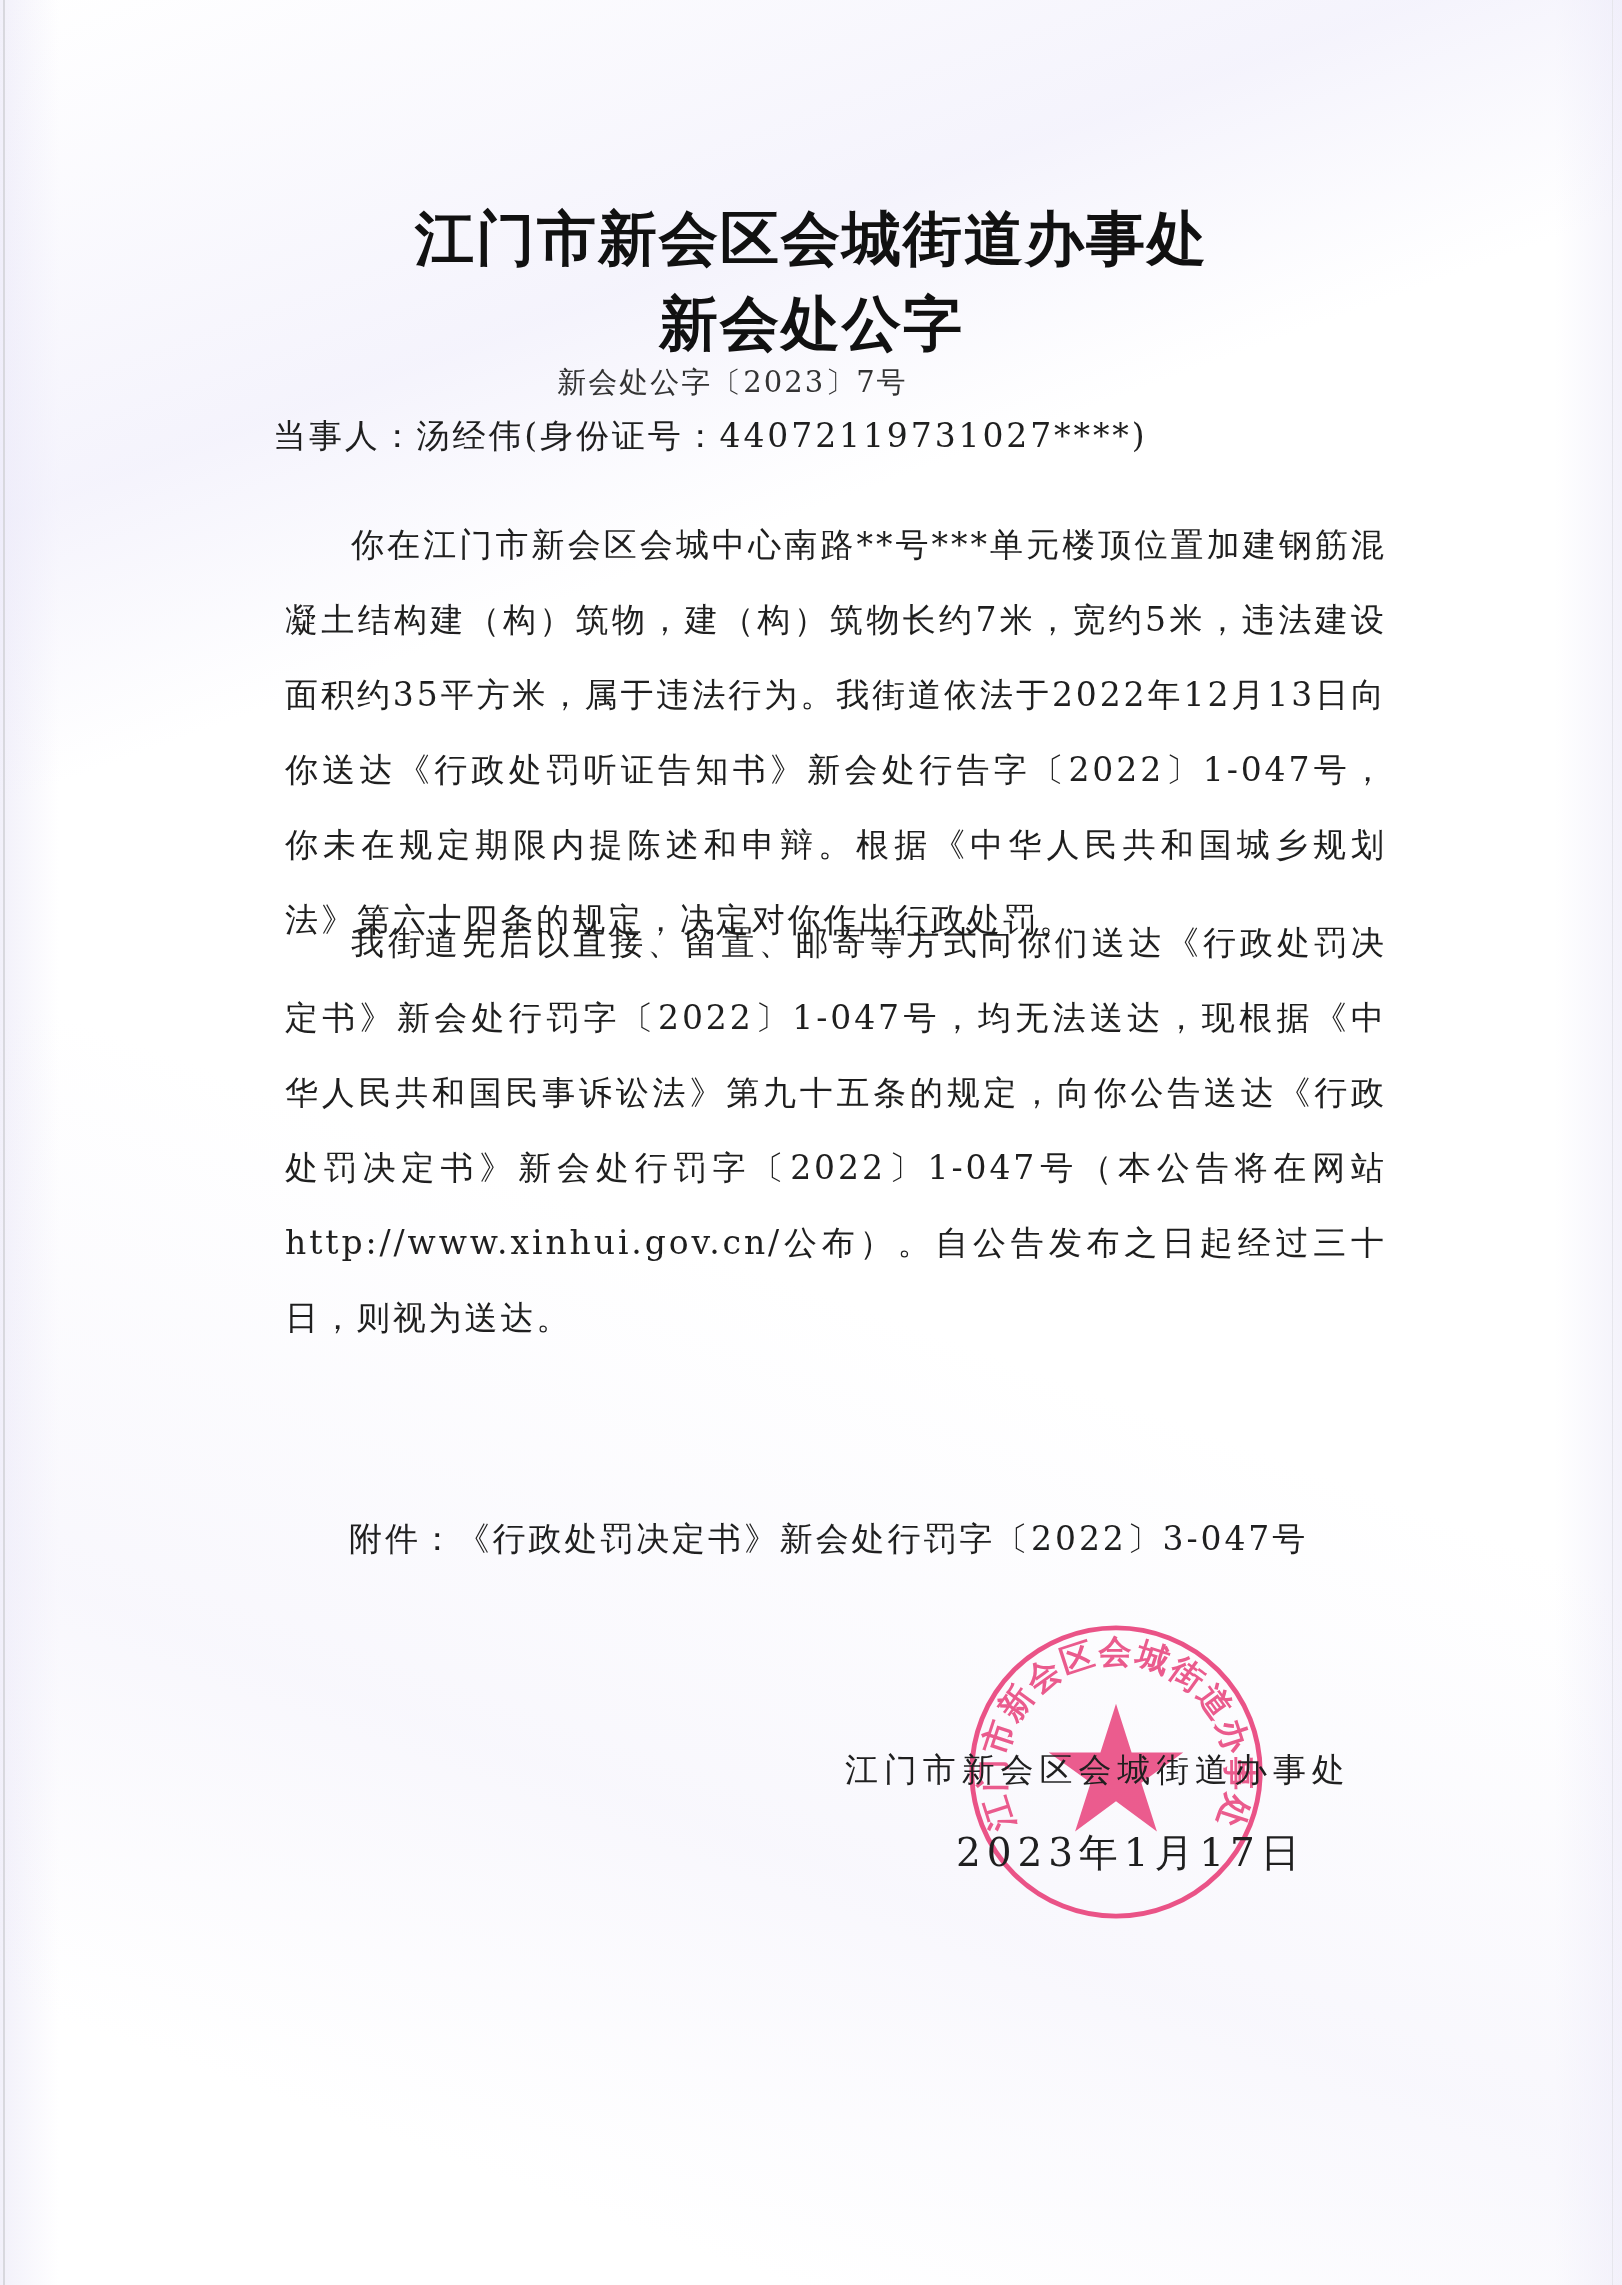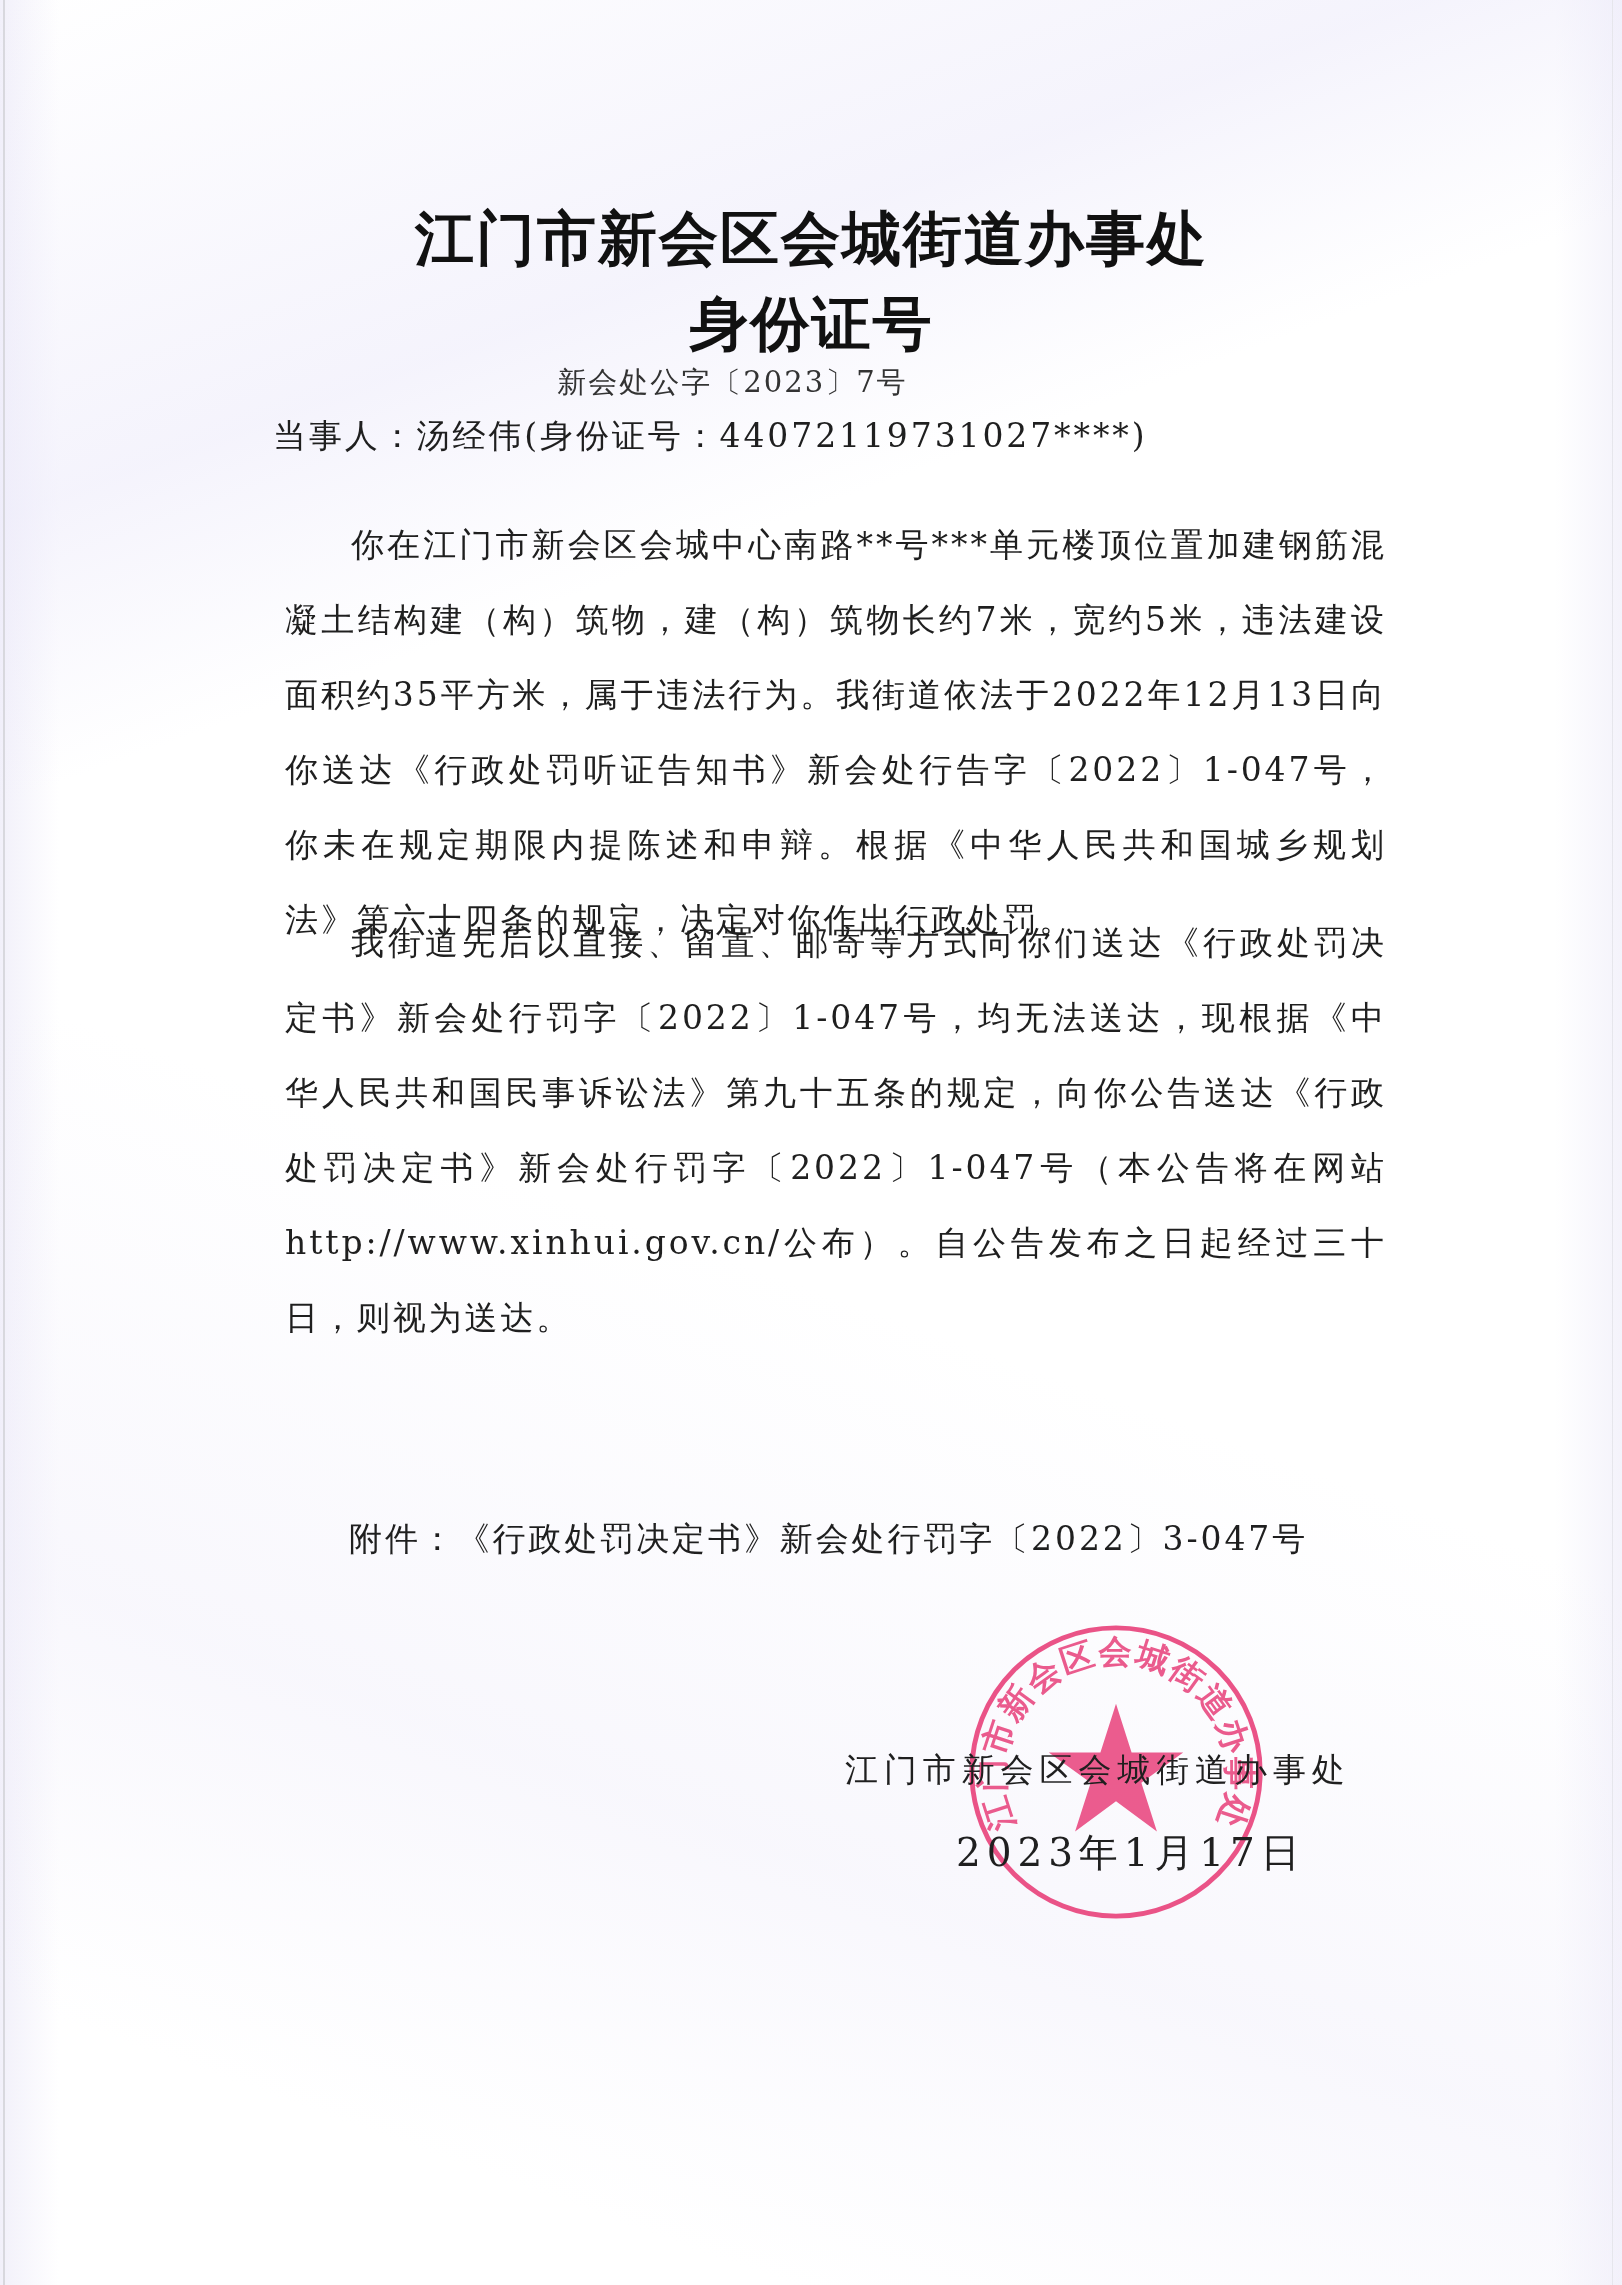--- a/index.html
+++ b/index.html
@@ -66,21 +66,21 @@
   }
 </style>
 </head>
 <body>
 
 <div class="page-tint"></div>
 <div class="page-edge-left"></div>
 <div class="page-edge-right"></div>
 
 <div class="title l1">江门市新会区会城街道办事处</div>
-<div class="title l2">身份证号</div>
+<div class="title l2">新会处公字</div>
 <div class="docno">新会处公字〔2023〕7号</div>
 
 <div class="party">当事人：汤经伟(身份证号：44072119731027****)</div>
 
 <div class="body-text p1">
   <p class="para">你在江门市新会区会城中心南路**号***单元楼顶位置加建钢筋混凝土结构建（构）筑物，建（构）筑物长约7米，宽约5米，违法建设面积约35平方米，属于违法行为。我街道依法于2022年12月13日向你送达《行政处罚听证告知书》新会处行告字〔2022〕1-047号，你未在规定期限内提陈述和申辩。根据《中华人民共和国城乡规划法》第六十四条的规定，决定对你作出行政处罚。</p>
 </div>
 <div class="body-text p2">
   <p class="para">我街道先后以直接、留置、邮寄等方式向你们送达《行政处罚决定书》新会处行罚字〔2022〕1-047号，均无法送达，现根据《中华人民共和国民事诉讼法》第九十五条的规定，向你公告送达《行政处罚决定书》新会处行罚字〔2022〕1-047号（本公告将在网站http://www.xinhui.gov.cn/公布）。自公告发布之日起经过三十日，则视为送达。</p>
 </div>

